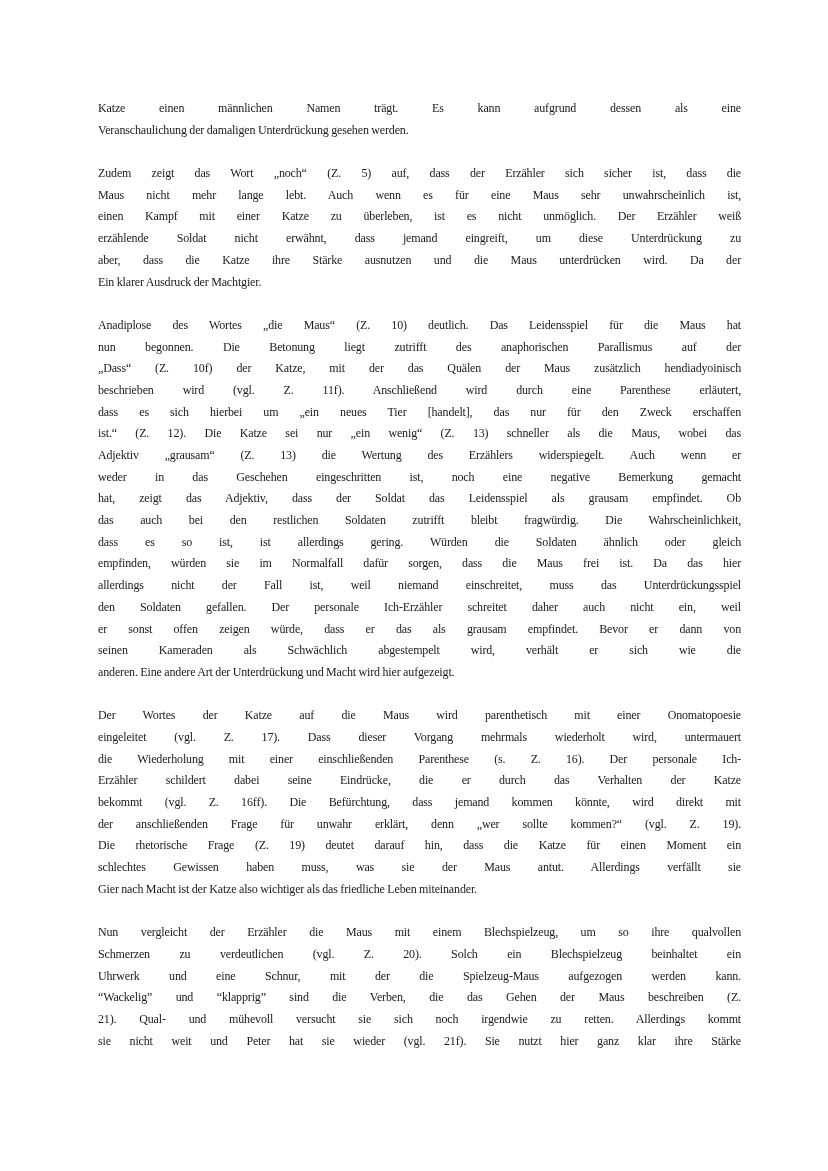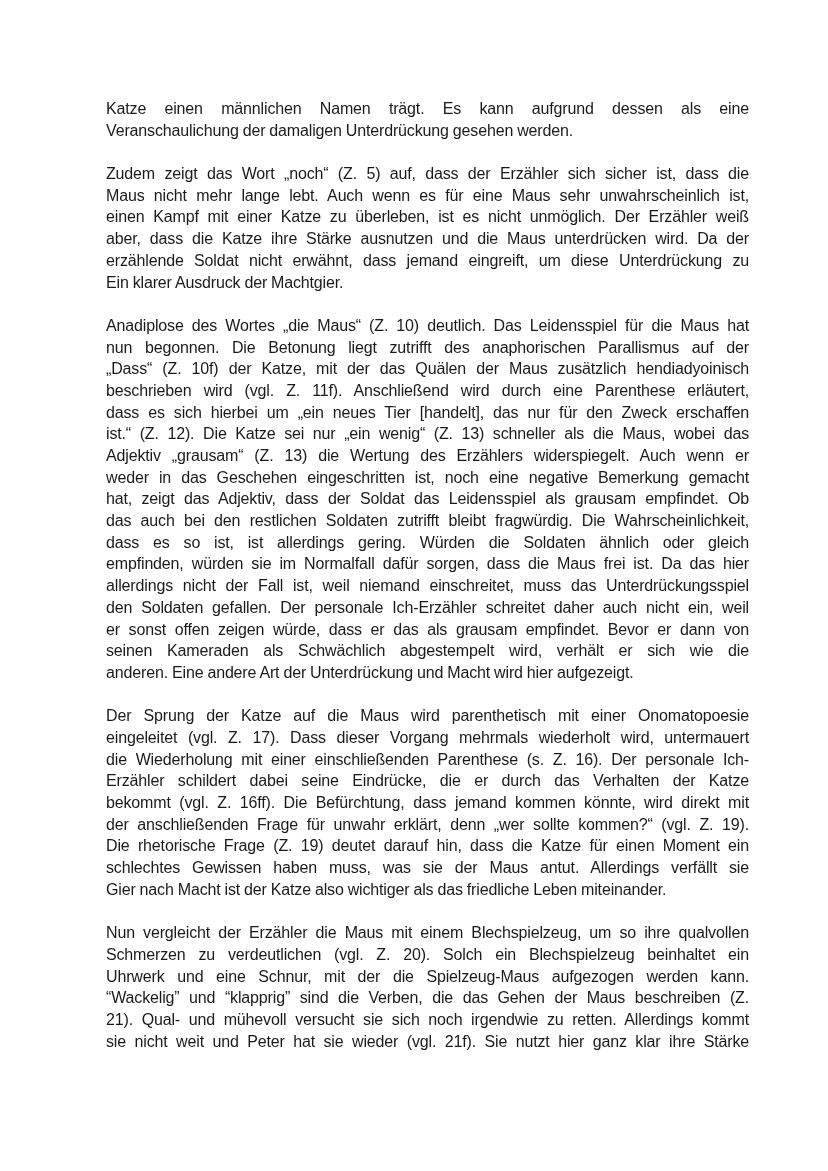--- a/index.html
+++ b/index.html
@@ -8,25 +8,25 @@
     background: #ffffff;
   }
   body {
     width: 828px;
     height: 1171px;
     position: relative;
     overflow: hidden;
   }
   .page {
     position: absolute;
-    left: 106px;
+    left: 98px;
     top: 98px;
     width: 643px;
-    font-family: Liberation Sans, sans-serif;
-    font-size: 16px;
+    font-family: Liberation Serif, serif;
+    font-size: 12px;
     line-height: 21.7px;
     color: #1a1a1a;
     text-align: justify;
     letter-spacing: -0.15px;
     word-spacing: -0.3px;
   }
   .para {
     margin: 0 0 21.7px 0;
   }
   .line {
@@ -45,22 +45,22 @@
 
 <div class="page" id="page">
     <div class="para">
       <span class="line">Katze einen männlichen Namen trägt. Es kann aufgrund dessen als eine</span>
       <span class="line last">Veranschaulichung der damaligen Unterdrückung gesehen werden.</span>
     </div>
     <div class="para">
       <span class="line">Zudem zeigt das Wort „noch“ (Z. 5) auf, dass der Erzähler sich sicher ist, dass die</span>
       <span class="line">Maus nicht mehr lange lebt. Auch wenn es für eine Maus sehr unwahrscheinlich ist,</span>
       <span class="line">einen Kampf mit einer Katze zu überleben, ist es nicht unmöglich. Der Erzähler weiß</span>
+      <span class="line">erzählende Soldat nicht erwähnt, dass jemand eingreift, um diese Unterdrückung zu</span>
       <span class="line">aber, dass die Katze ihre Stärke ausnutzen und die Maus unterdrücken wird. Da der</span>
-      <span class="line">erzählende Soldat nicht erwähnt, dass jemand eingreift, um diese Unterdrückung zu</span>
       <span class="line last">Ein klarer Ausdruck der Machtgier.</span>
     </div>
     <div class="para">
       <span class="line">Anadiplose des Wortes „die Maus“ (Z. 10) deutlich. Das Leidensspiel für die Maus hat</span>
       <span class="line">nun begonnen. Die Betonung liegt zutrifft des anaphorischen Parallismus auf der</span>
       <span class="line">„Dass“ (Z. 10f) der Katze, mit der das Quälen der Maus zusätzlich hendiadyoinisch</span>
       <span class="line">beschrieben wird (vgl. Z. 11f). Anschließend wird durch eine Parenthese erläutert,</span>
       <span class="line">dass es sich hierbei um „ein neues Tier [handelt], das nur für den Zweck erschaffen</span>
       <span class="line">ist.“ (Z. 12). Die Katze sei nur „ein wenig“ (Z. 13) schneller als die Maus, wobei das</span>
       <span class="line">Adjektiv „grausam“ (Z. 13) die Wertung des Erzählers widerspiegelt. Auch wenn er</span>
@@ -69,21 +69,21 @@
       <span class="line">das auch bei den restlichen Soldaten zutrifft bleibt fragwürdig. Die Wahrscheinlichkeit,</span>
       <span class="line">dass es so ist, ist allerdings gering. Würden die Soldaten ähnlich oder gleich</span>
       <span class="line">empfinden, würden sie im Normalfall dafür sorgen, dass die Maus frei ist. Da das hier</span>
       <span class="line">allerdings nicht der Fall ist, weil niemand einschreitet, muss das Unterdrückungsspiel</span>
       <span class="line">den Soldaten gefallen. Der personale Ich-Erzähler schreitet daher auch nicht ein, weil</span>
       <span class="line">er sonst offen zeigen würde, dass er das als grausam empfindet. Bevor er dann von</span>
       <span class="line">seinen Kameraden als Schwächlich abgestempelt wird, verhält er sich wie die</span>
       <span class="line last">anderen. Eine andere Art der Unterdrückung und Macht wird hier aufgezeigt.</span>
     </div>
     <div class="para">
-      <span class="line">Der Sprung der Katze auf die Maus wird parenthetisch mit einer Onomatopoesie</span>
+      <span class="line">Der Wortes der Katze auf die Maus wird parenthetisch mit einer Onomatopoesie</span>
       <span class="line">eingeleitet (vgl. Z. 17).  Dass dieser Vorgang mehrmals wiederholt wird, untermauert</span>
       <span class="line">die Wiederholung mit einer einschließenden Parenthese (s. Z. 16). Der personale Ich-</span>
       <span class="line">Erzähler schildert dabei seine Eindrücke, die er durch das Verhalten der Katze</span>
       <span class="line">bekommt (vgl. Z. 16ff). Die Befürchtung, dass jemand kommen könnte, wird direkt mit</span>
       <span class="line">der anschließenden Frage für unwahr erklärt, denn „wer sollte kommen?“ (vgl. Z. 19).</span>
       <span class="line">Die rhetorische Frage (Z. 19) deutet darauf hin, dass die Katze für einen Moment ein</span>
       <span class="line">schlechtes Gewissen haben muss, was sie der Maus antut. Allerdings verfällt sie</span>
       <span class="line last">Gier nach Macht ist der Katze also wichtiger als das friedliche Leben miteinander.</span>
     </div>
     <div class="para">

